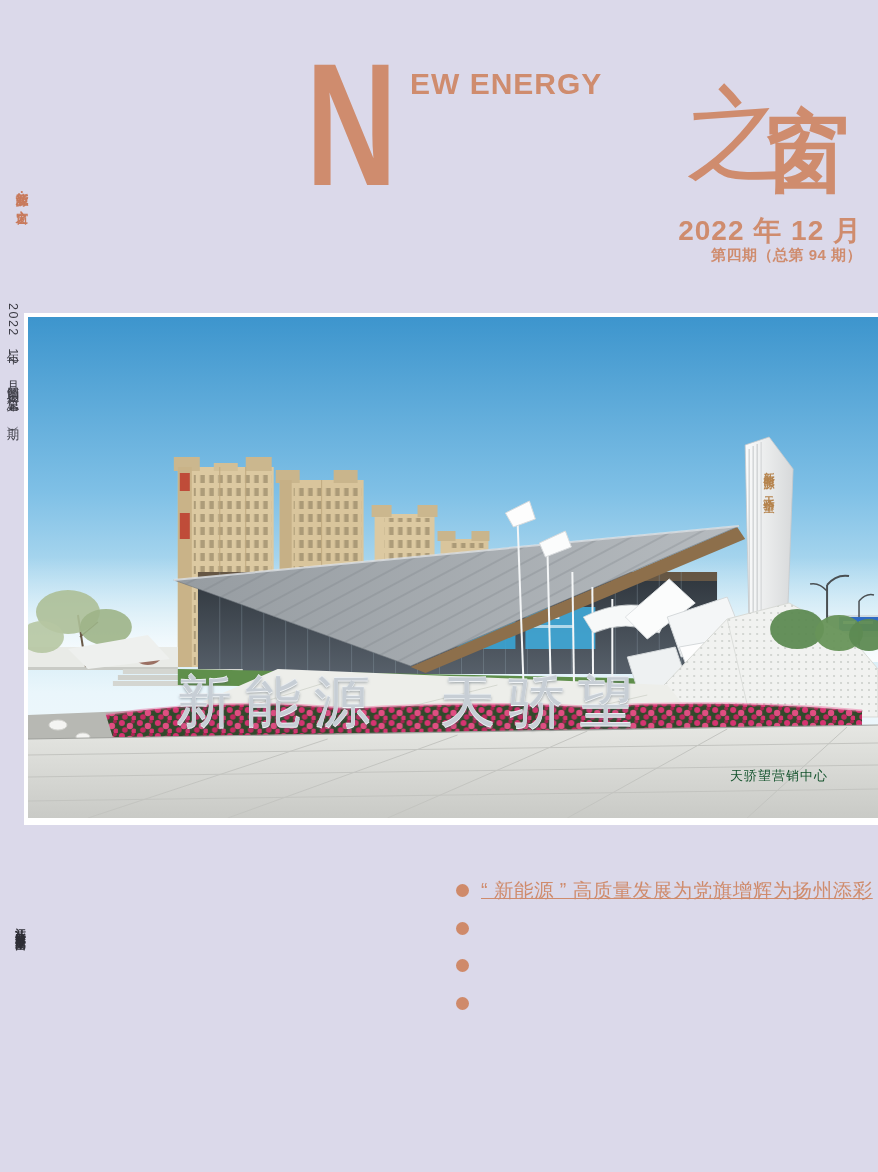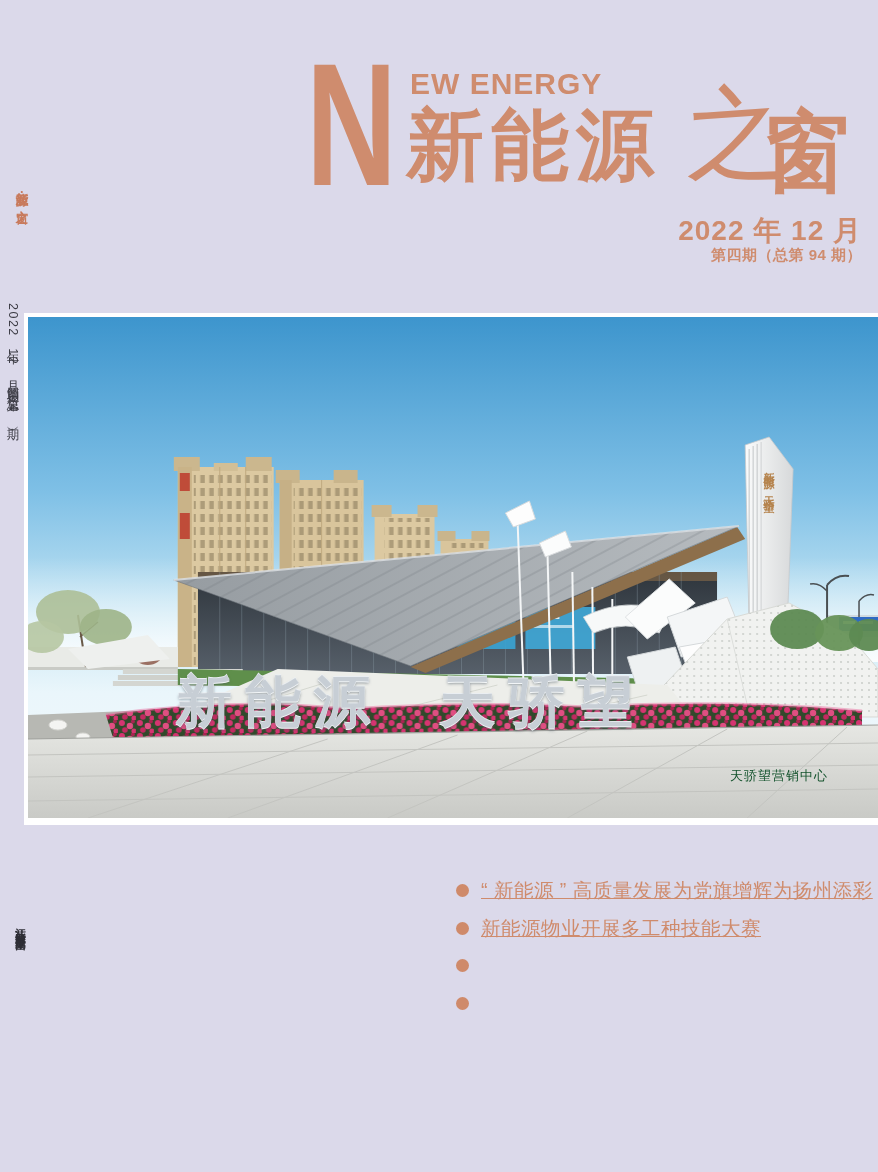--- a/index.html
+++ b/index.html
@@ -51,21 +51,21 @@
   }
   
   .photo-frame{
     position:absolute;left:24px;top:313px;width:854px;height:512px;
     background:#ffffff;box-sizing:border-box;padding:4px 0 7px 4px;
   }
   .photo{position:relative;width:850px;height:501px;overflow:hidden;background:#9cc8e6;}
   .photo svg{display:block;width:100%;height:100%;}
   .landscape-letters{
     position:absolute;left:148px;top:348px;
-    font-size:56px;font-weight:bold;letter-spacing:13px;word-spacing:28px;
+    font-size:56px;font-weight:normal;letter-spacing:13px;word-spacing:28px;
     color:#c7ced5;white-space:nowrap;
     text-shadow:0 1px 0 #f2f5f7, 0 2px 3px rgba(80,92,104,.55), 0 -1px 0 #eef2f5;
   }
   .monument-text{
     position:absolute;left:733px;top:146px;height:170px;
     writing-mode:vertical-rl;text-orientation:upright;
     font-size:11px;font-weight:bold;color:#b5834d;letter-spacing:3px;
   }
   .photo-caption{
     position:absolute;left:702px;top:450px;
@@ -86,21 +86,20 @@
 
 <div class="page">
 
   <div class="mini-logo">新能源·之窗</div>
   <div class="spine-issue">2022 年 12 月  第四期 （总第 94 期）</div>
   <div class="spine-publisher">江苏新能源置业集团</div>
 
   <div class="masthead">
     <div class="big-n">N</div>
     <div class="title-en">EW ENERGY</div>
-    <div class="title-cn">新能源</div>
     <div class="title-zhi">之</div>
     <div class="title-chuang">窗</div>
     <div class="issue-date">2022 年 12 月</div>
     <div class="issue-no">第四期（总第 94 期）</div>
   </div>
 
   <div class="photo-frame">
     <div class="photo">
       <svg viewBox="0 0 851 501" preserveAspectRatio="none">
         <defs>
@@ -350,21 +349,20 @@
     </div>
   </div>
 
   <div class="headlines">
     <div class="headline">
       <span class="bullet"></span>
       <span class="headline-text">“ 新能源 ” 高质量发展为党旗增辉为扬州添彩</span>
     </div>
     <div class="headline">
       <span class="bullet"></span>
-      <span class="headline-text">新能源物业开展多工种技能大赛</span>
     </div>
     <div class="headline">
       <span class="bullet"></span>
     </div>
     <div class="headline">
       <span class="bullet"></span>
     </div>
   </div>
 
 </div>

